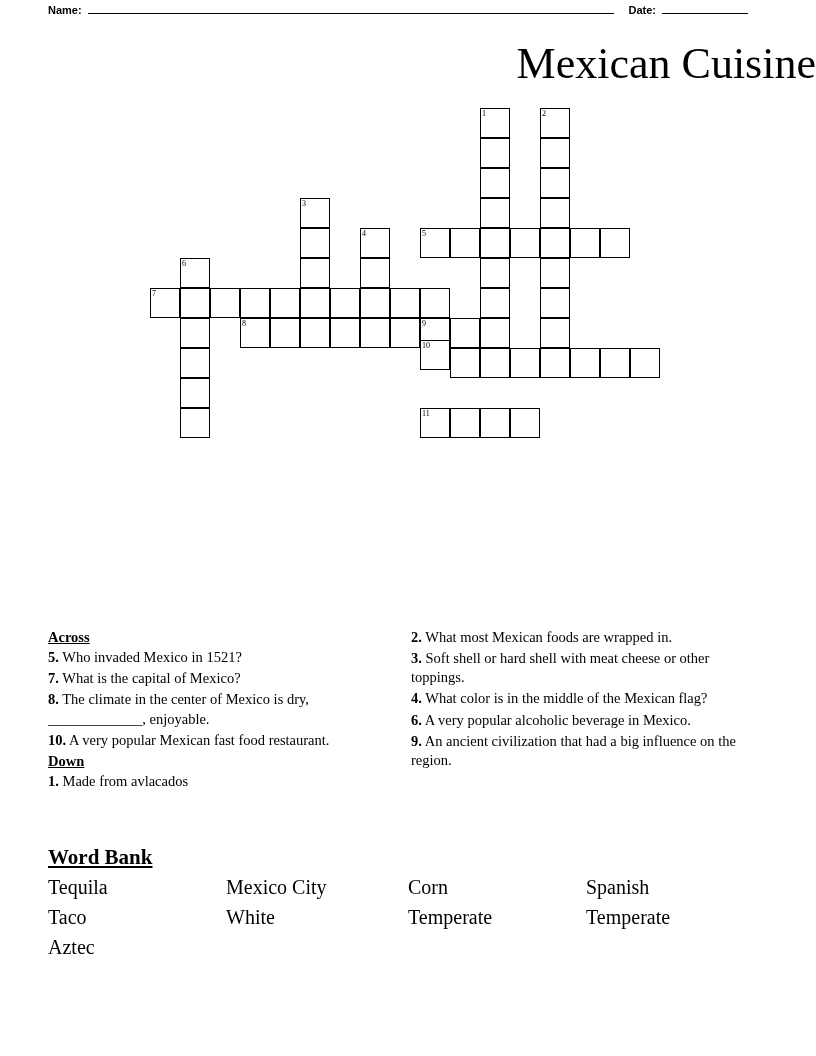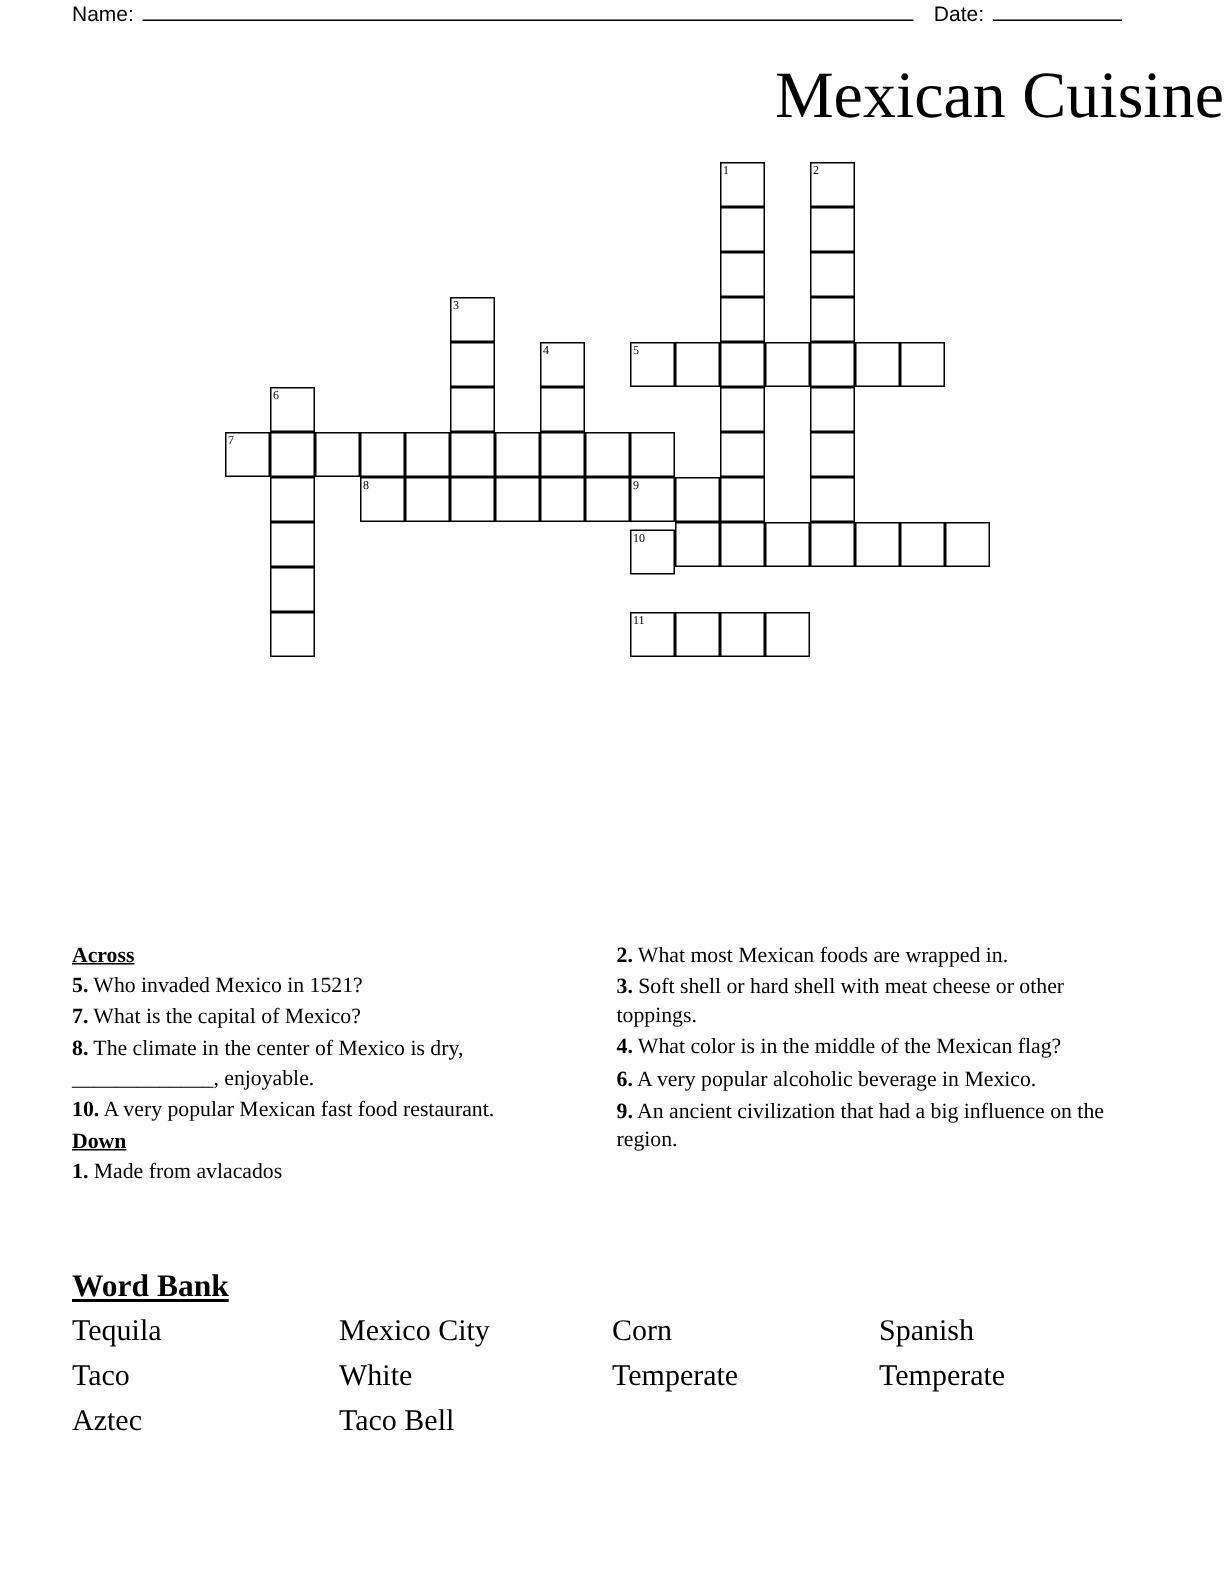--- a/index.html
+++ b/index.html
@@ -19,22 +19,22 @@
   
   .header {
     position: absolute;
     top: 0px;
     left: 48px;
     width: 700px;
     height: 24px;
     display: flex;
     align-items: baseline;
     font-family: "Liberation Sans", sans-serif;
-    font-size: 14px;
-    font-weight: normal;
+    font-size: 11px;
+    font-weight: bold;
   }
   .header .name-line {
     flex: 1 1 auto;
     margin: 0 6px;
     border-bottom: 1px solid #000;
     height: 13px;
   }
   .header .date-label { white-space: nowrap; margin-left: 8px; }
   .header .date-line {
     width: 86px;
@@ -197,21 +197,21 @@
     <div class="cell" style="left: 330px; top: 210px;"></div>
     <div class="cell" style="left: 360px; top: 210px;"></div>
     <div class="cell" style="left: 390px; top: 210px;"></div>
     <div class="cell" style="left: 420px; top: 210px;">
       <span class="num">9</span>
     </div>
     <div class="cell" style="left: 450px; top: 210px;"></div>
     <div class="cell" style="left: 480px; top: 210px;"></div>
     <div class="cell" style="left: 540px; top: 210px;"></div>
     <div class="cell" style="left: 180px; top: 240px;"></div>
-    <div class="cell" style="left: 420px; top: 245px;">
+    <div class="cell" style="left: 420px; top: 232px;">
       <span class="num">10</span>
     </div>
     <div class="cell" style="left: 450px; top: 240px;"></div>
     <div class="cell" style="left: 480px; top: 240px;"></div>
     <div class="cell" style="left: 510px; top: 240px;"></div>
     <div class="cell" style="left: 540px; top: 240px;"></div>
     <div class="cell" style="left: 570px; top: 240px;"></div>
     <div class="cell" style="left: 600px; top: 240px;"></div>
     <div class="cell" style="left: 630px; top: 240px;"></div>
     <div class="cell" style="left: 180px; top: 270px;"></div>
@@ -254,16 +254,15 @@
   <div class="wb-grid" id="wb-grid">
       <div>Tequila</div>
       <div>Mexico City</div>
       <div>Corn</div>
       <div>Spanish</div>
       <div>Taco</div>
       <div>White</div>
       <div>Temperate</div>
       <div>Temperate</div>
       <div>Aztec</div>
-      <div>Taco Bell</div>
       <div></div>
     </div>
 </div>
 
 </body></html>

